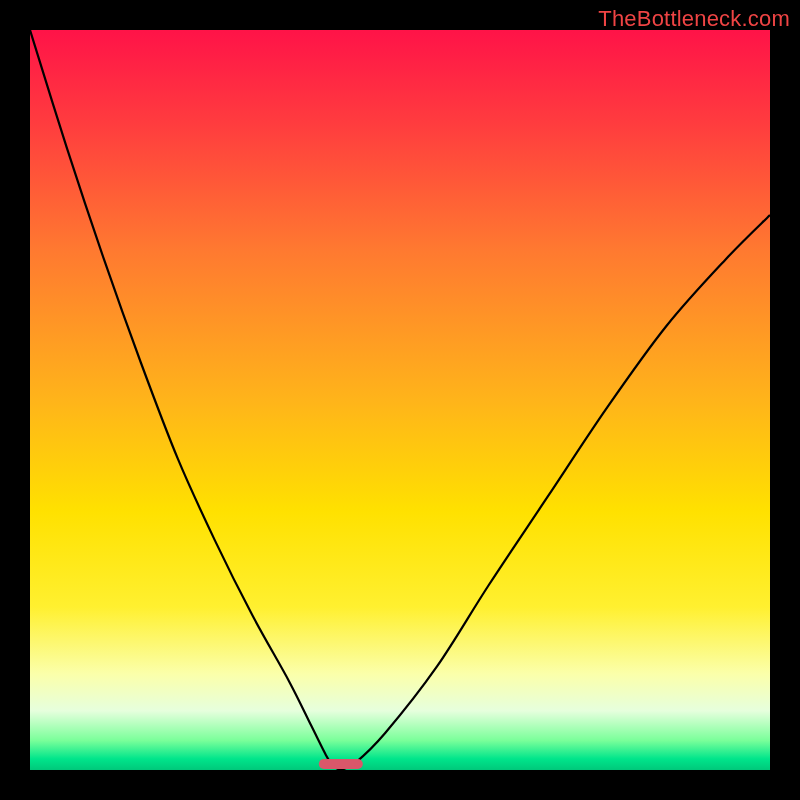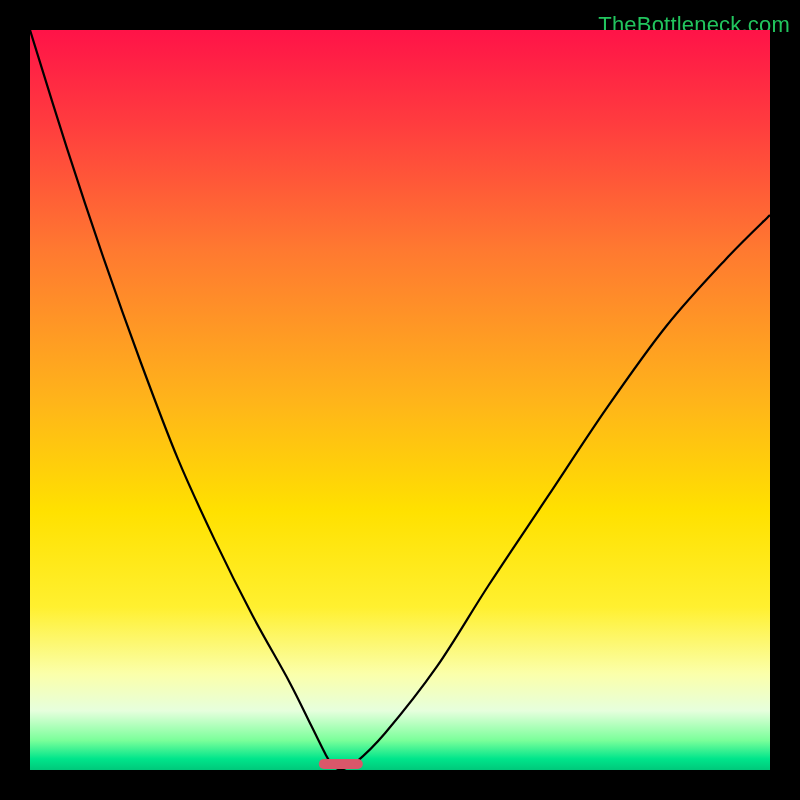--- a/index.html
+++ b/index.html
@@ -21,23 +21,23 @@
   }
   .plot-area {
     position: absolute;
     top: 0;
     left: 0;
     width: 740px;
     height: 740px;
   }
   .watermark {
     position: absolute;
-    top: 12px;
+    top: 6px;
     right: 10px;
-    color: #22c55e;
+    color: #ef4444;
     font-size: 22px;
     font-weight: 500;
     letter-spacing: 0.2px;
   }
   svg { display: block; }
   .pill {
     fill: #d9576a;
   }
 </style>
 </head>

